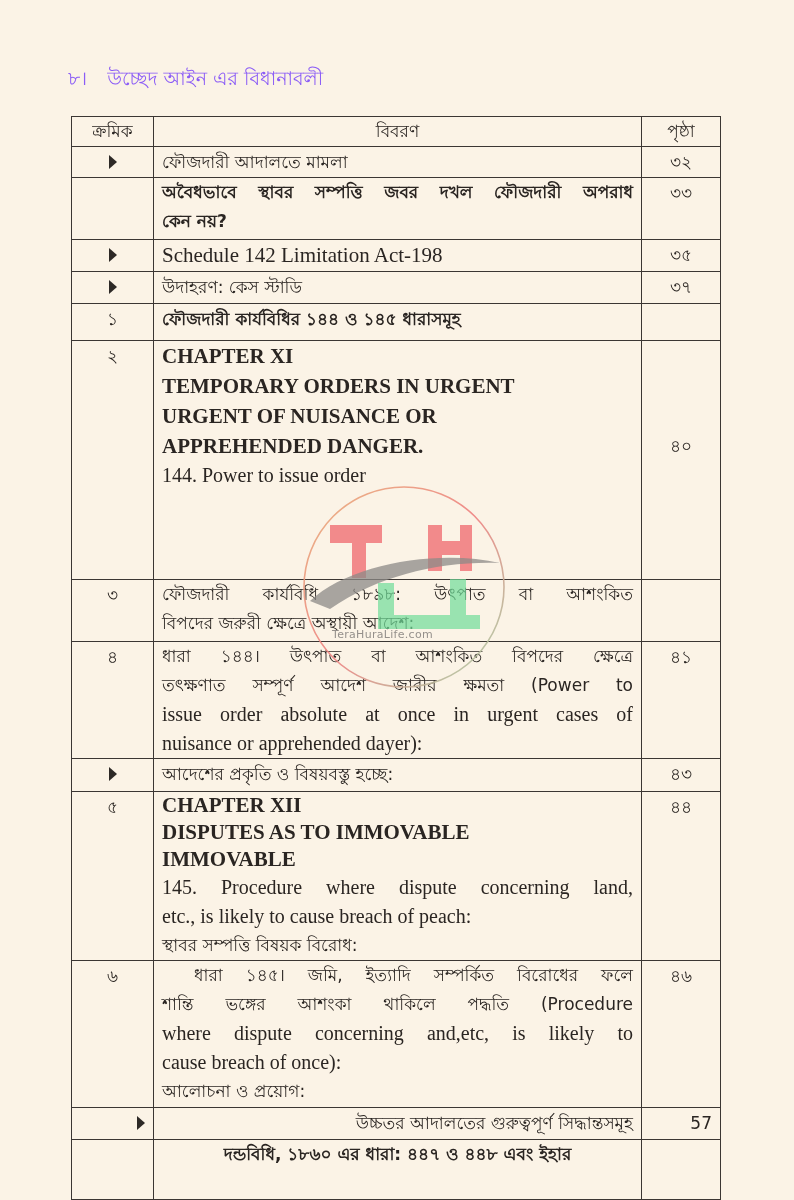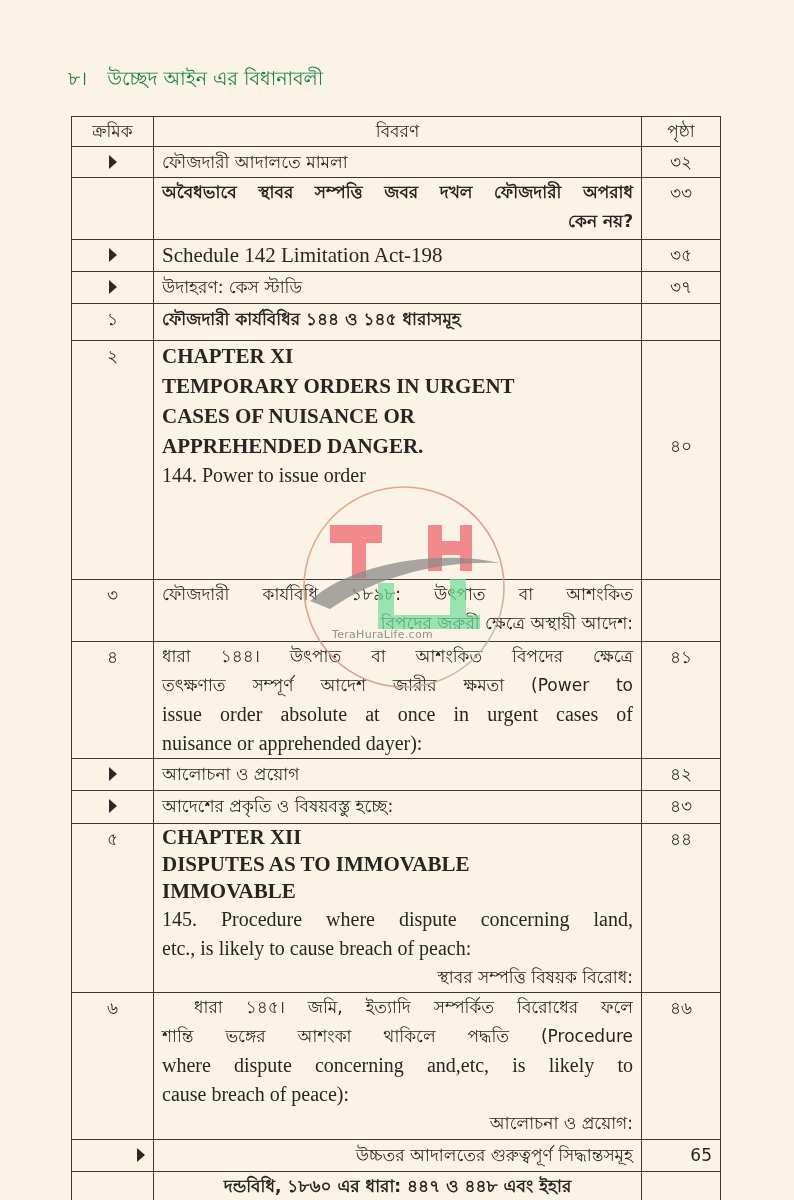--- a/index.html
+++ b/index.html
@@ -15,21 +15,21 @@
       font-family: "DejaVu Sans", sans-serif;
       color: #2a2522;
     }
     .page-header {
       position: absolute;
       left: 68px;
       top: 64px;
       font-size: 19px;
       line-height: 28px;
       white-space: nowrap;
-      color: #15803d;
+      color: #8b5cf6;
     }
     .page-header .pg-num { margin-right: 14px; }
 
     table.toc {
       position: absolute;
       left: 71px;
       top: 116px;
       width: 649px;
       border-collapse: collapse;
       table-layout: fixed;
@@ -84,21 +84,20 @@
     .en-line {
       display: block;
       font-family: "Liberation Serif", serif;
       font-size: 20px;
       line-height: 29px;
     }
     .bn-line {
       display: block;
       font-size: 17px;
       line-height: 29px;
-      text-align: right;
     }
     .bn-line.bold { font-weight: bold; }
     .center-block { text-align: center; font-weight: bold; }
 
     .arrow {
       display: inline-block;
       width: 0; height: 0;
       border-top: 7px solid transparent;
       border-bottom: 7px solid transparent;
       border-left: 8px solid #2d2926;
@@ -194,21 +193,21 @@
       <td class="serial">১</td>
       <td class="desc bn-bold">ফৌজদারী কার্যবিধির ১৪৪ ও ১৪৫ ধারাসমূহ</td>
       <td class="page"></td>
     </tr>
 
     <tr class="r6">
       <td class="serial">২</td>
       <td class="desc">
         <span class="chapter">CHAPTER XI</span>
         <span class="chapter">TEMPORARY ORDERS IN URGENT</span>
-        <span class="chapter">CASES OF NUISANCE OR</span>
+        <span class="chapter">URGENT OF NUISANCE OR</span>
         <span class="chapter">APPREHENDED DANGER.</span>
         <span class="en-line">144. Power to issue order</span>
       </td>
       <td class="page" style="vertical-align:top;padding-top:90px;">৪০</td>
     </tr>
 
     <tr class="r7">
       <td class="serial">৩</td>
       <td class="desc">
         <span class="bn-line" style="text-align:justify;text-align-last:justify;">ফৌজদারী কার্যবিধি ১৮৯৮: উৎপাত বা আশংকিত</span>
@@ -221,25 +220,20 @@
       <td class="serial">৪</td>
       <td class="desc">
         <span class="bn-line" style="text-align:justify;text-align-last:justify;">ধারা ১৪৪। উৎপাত বা আশংকিত বিপদের ক্ষেত্রে</span>
         <span class="bn-line" style="text-align:justify;text-align-last:justify;">তৎক্ষণাত সম্পূর্ণ আদেশ জারীর ক্ষমতা (Power to</span>
         <span class="en-line" style="text-align:justify;text-align-last:justify;">issue order absolute at once in urgent cases of</span>
         <span class="en-line">nuisance or apprehended dayer):</span>
       </td>
       <td class="page">৪১</td>
     </tr>
 
-    <tr class="r9">
-      <td class="serial"><span class="arrow"></span></td>
-      <td class="desc">আলোচনা ও প্রয়োগ</td>
-      <td class="page">৪২</td>
-    </tr>
 
     <tr class="r10">
       <td class="serial"><span class="arrow"></span></td>
       <td class="desc">আদেশের প্রকৃতি ও বিষয়বস্তু হচ্ছে:</td>
       <td class="page">৪৩</td>
     </tr>
 
     <tr class="r11">
       <td class="serial">৫</td>
       <td class="desc">
@@ -252,30 +246,30 @@
       </td>
       <td class="page">৪৪</td>
     </tr>
 
     <tr class="r12">
       <td class="serial">৬</td>
       <td class="desc">
         <span class="bn-line" style="text-align:justify;text-align-last:justify;margin-left:32px;">ধারা ১৪৫। জমি, ইত্যাদি সম্পর্কিত বিরোধের ফলে</span>
         <span class="bn-line" style="text-align:justify;text-align-last:justify;">শান্তি ভঙ্গের আশংকা থাকিলে পদ্ধতি (Procedure</span>
         <span class="en-line" style="text-align:justify;text-align-last:justify;">where dispute concerning and,etc, is likely to</span>
-        <span class="en-line">cause breach of peace):</span>
+        <span class="en-line">cause breach of once):</span>
         <span class="bn-line">আলোচনা ও প্রয়োগ:</span>
       </td>
       <td class="page">৪৬</td>
     </tr>
 
     <tr class="r13">
       <td class="serial"><span class="arrow"></span></td>
       <td class="desc">উচ্চতর আদালতের গুরুত্বপূর্ণ সিদ্ধান্তসমূহ</td>
-      <td class="page">65</td>
+      <td class="page">57</td>
     </tr>
 
     <tr class="r14">
       <td class="serial"></td>
       <td class="desc">
         <span class="bn-line center-block">দন্ডবিধি, ১৮৬০ এর ধারা: ৪৪৭ ও ৪৪৮ এবং ইহার</span>
 
       </td>
       <td class="page"></td>
     </tr>

